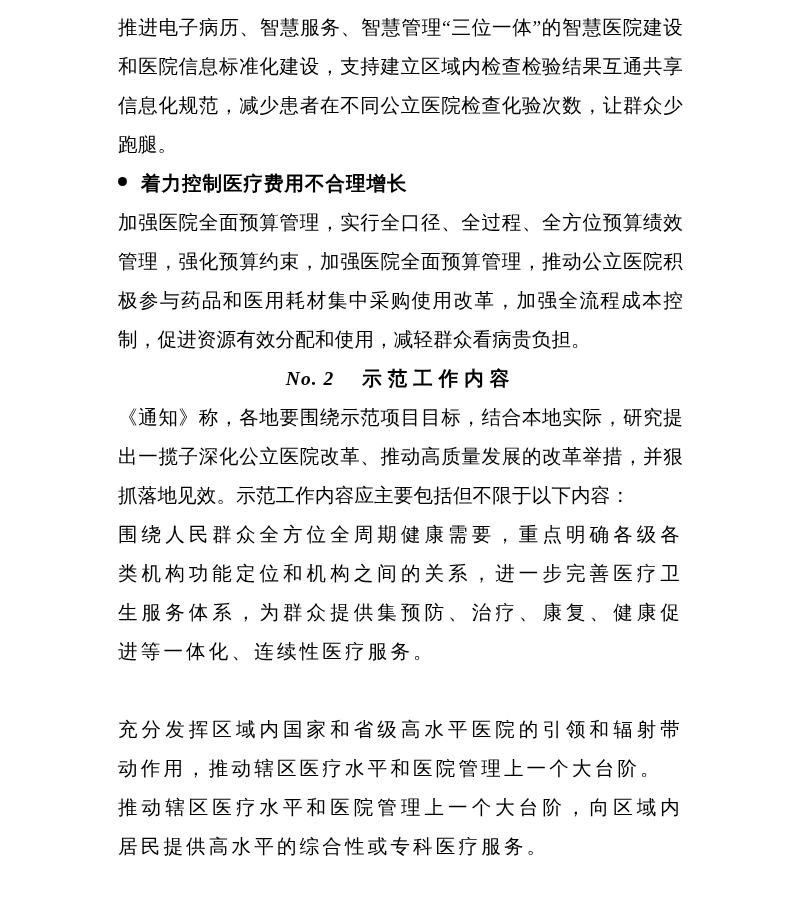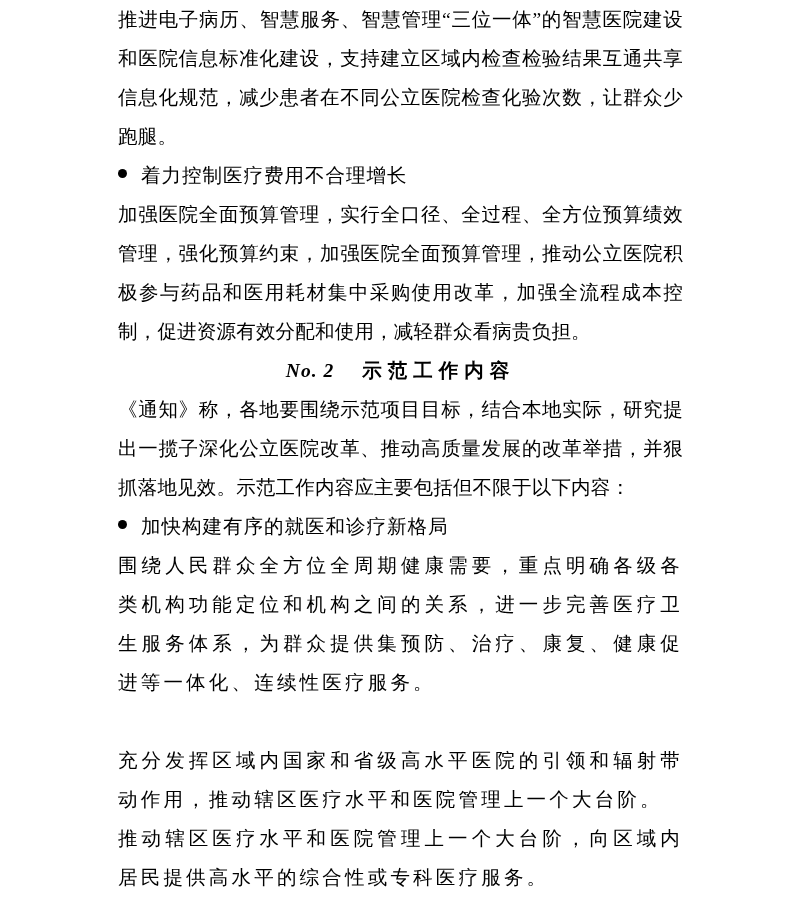--- a/index.html
+++ b/index.html
@@ -11,35 +11,35 @@
     width: 800px;
     height: 920px;
     font-family: "Liberation Serif", "DejaVu Serif", serif;
     color: #000000;
     overflow: hidden;
   }
   .page {
     width: 788px;
     height: 920px;
     box-sizing: border-box;
-    padding: 0 105px 0 118px;
+    padding: 8px 105px 0 118px;
     position: relative;
   }
   .para {
     font-size: 19.5px;
     line-height: 39px;
     text-align: justify;
     text-justify: inter-ideograph;
     margin: 0;
     letter-spacing: 0.2px;
   }
   .bullet-head {
     font-size: 19.5px;
     line-height: 39px;
-    font-weight: normal;
+    font-weight: bold;
     margin: 0;
     display: flex;
     align-items: baseline;
     letter-spacing: 1px;
     justify-content: space-between;
   }
   .bullet-dot {
     display: inline-block;
     width: 9px;
     height: 9px;
@@ -96,24 +96,20 @@
   </div>
 
   <p class="para">加强医院全面预算管理，实行全口径、全过程、全方位预算绩效管理，强化预算约束，加强医院全面预算管理，推动公立医院积极参与药品和医用耗材集中采购使用改革，加强全流程成本控制，促进资源有效分配和使用，减轻群众看病贵负担。</p>
 
   <div class="section-title">
     <span class="no">No. 2</span><span class="tt">示范工作内容</span>
   </div>
 
   <p class="para bold-tail"><span>《通知》称，各地要围绕示范项目目标，结合本地实际，研究提出一揽子深化公立医院改革、推动高质量发展的改革举措，并狠抓落地见效。</span><b>示范工作内容应主要包括但不限于以下内容：</b></p>
 
-  <div class="bullet-head">
-    <span class="bullet-dot"></span>
-    <span class="bullet-text">加快构建有序的就医和诊疗新格局</span>
-  </div>
 
   <p class="para spaced">围绕人民群众全方位全周期健康需要，重点明确各级各类机构功能定位和机构之间的关系，进一步完善医疗卫生服务体系，为群众提供集预防、治疗、康复、健康促进等一体化、连续性医疗服务。</p>
 
   <div class="gap"></div>
 
   <p class="para spaced">充分发挥区域内国家和省级高水平医院的引领和辐射带动作用，推动辖区医疗水平和医院管理上一个大台阶。</p>
 
   <p class="para spaced">推动辖区医疗水平和医院管理上一个大台阶，向区域内居民提供高水平的综合性或专科医疗服务。</p>
 
 </div>

